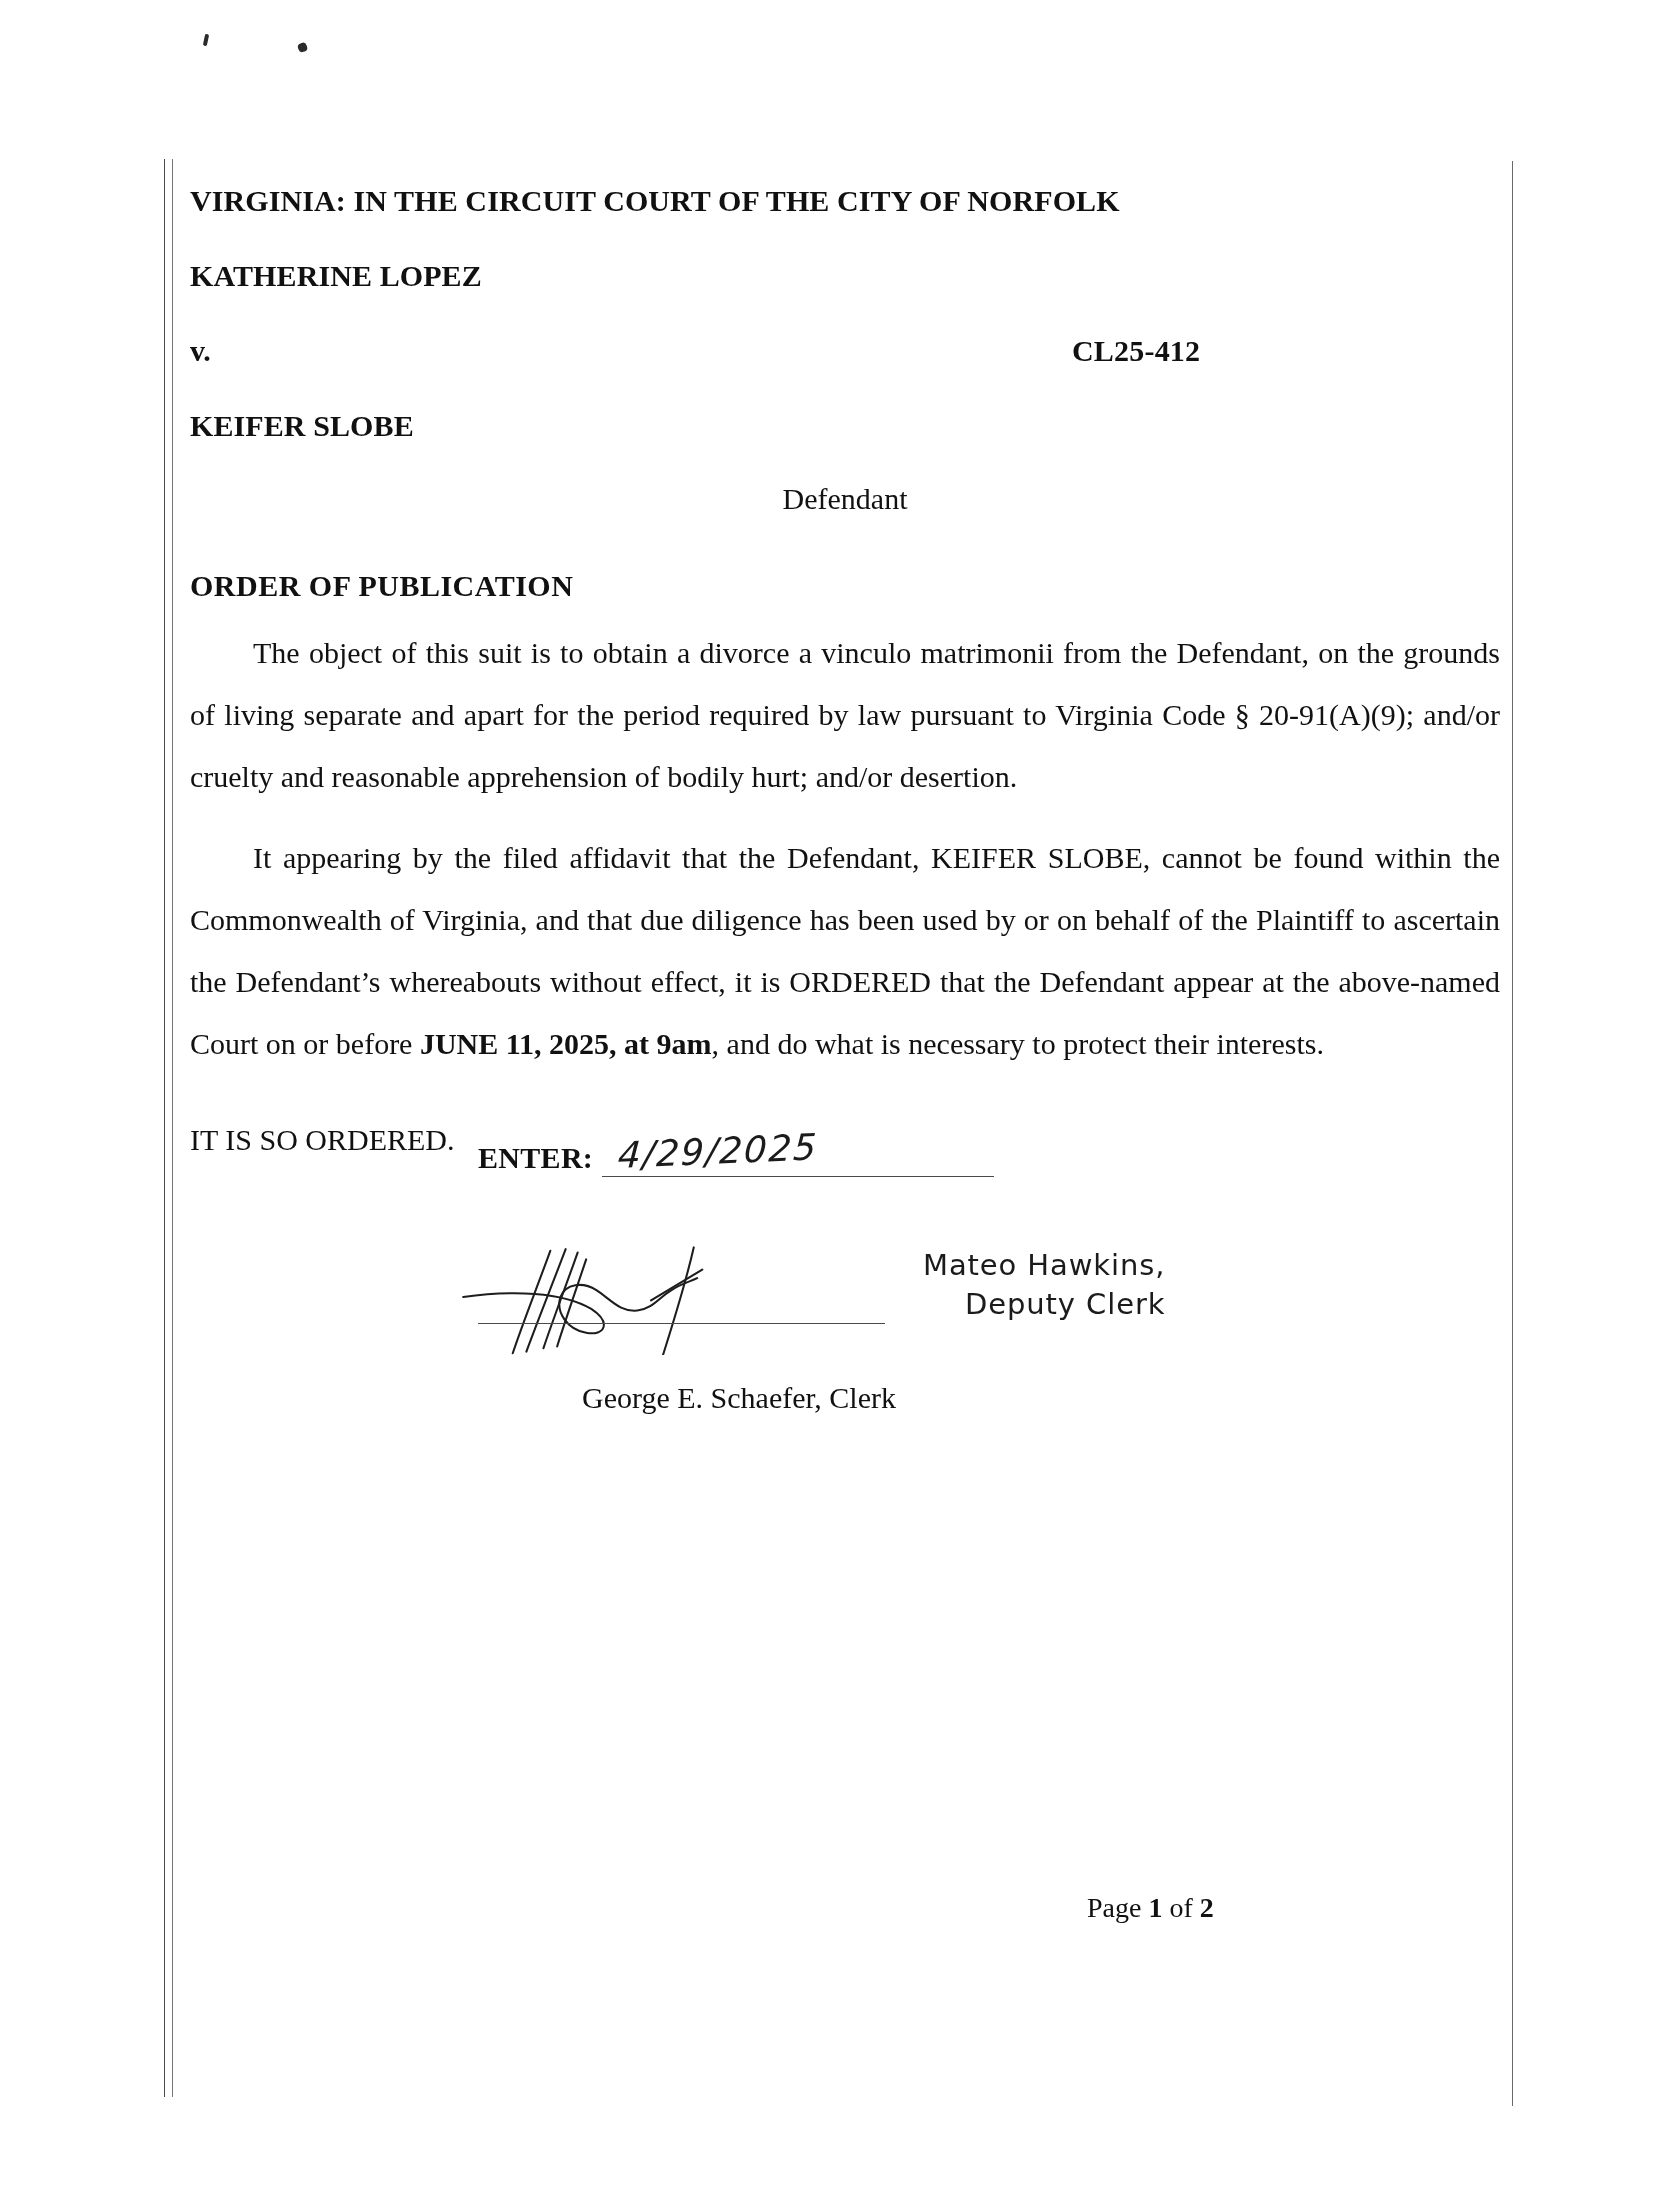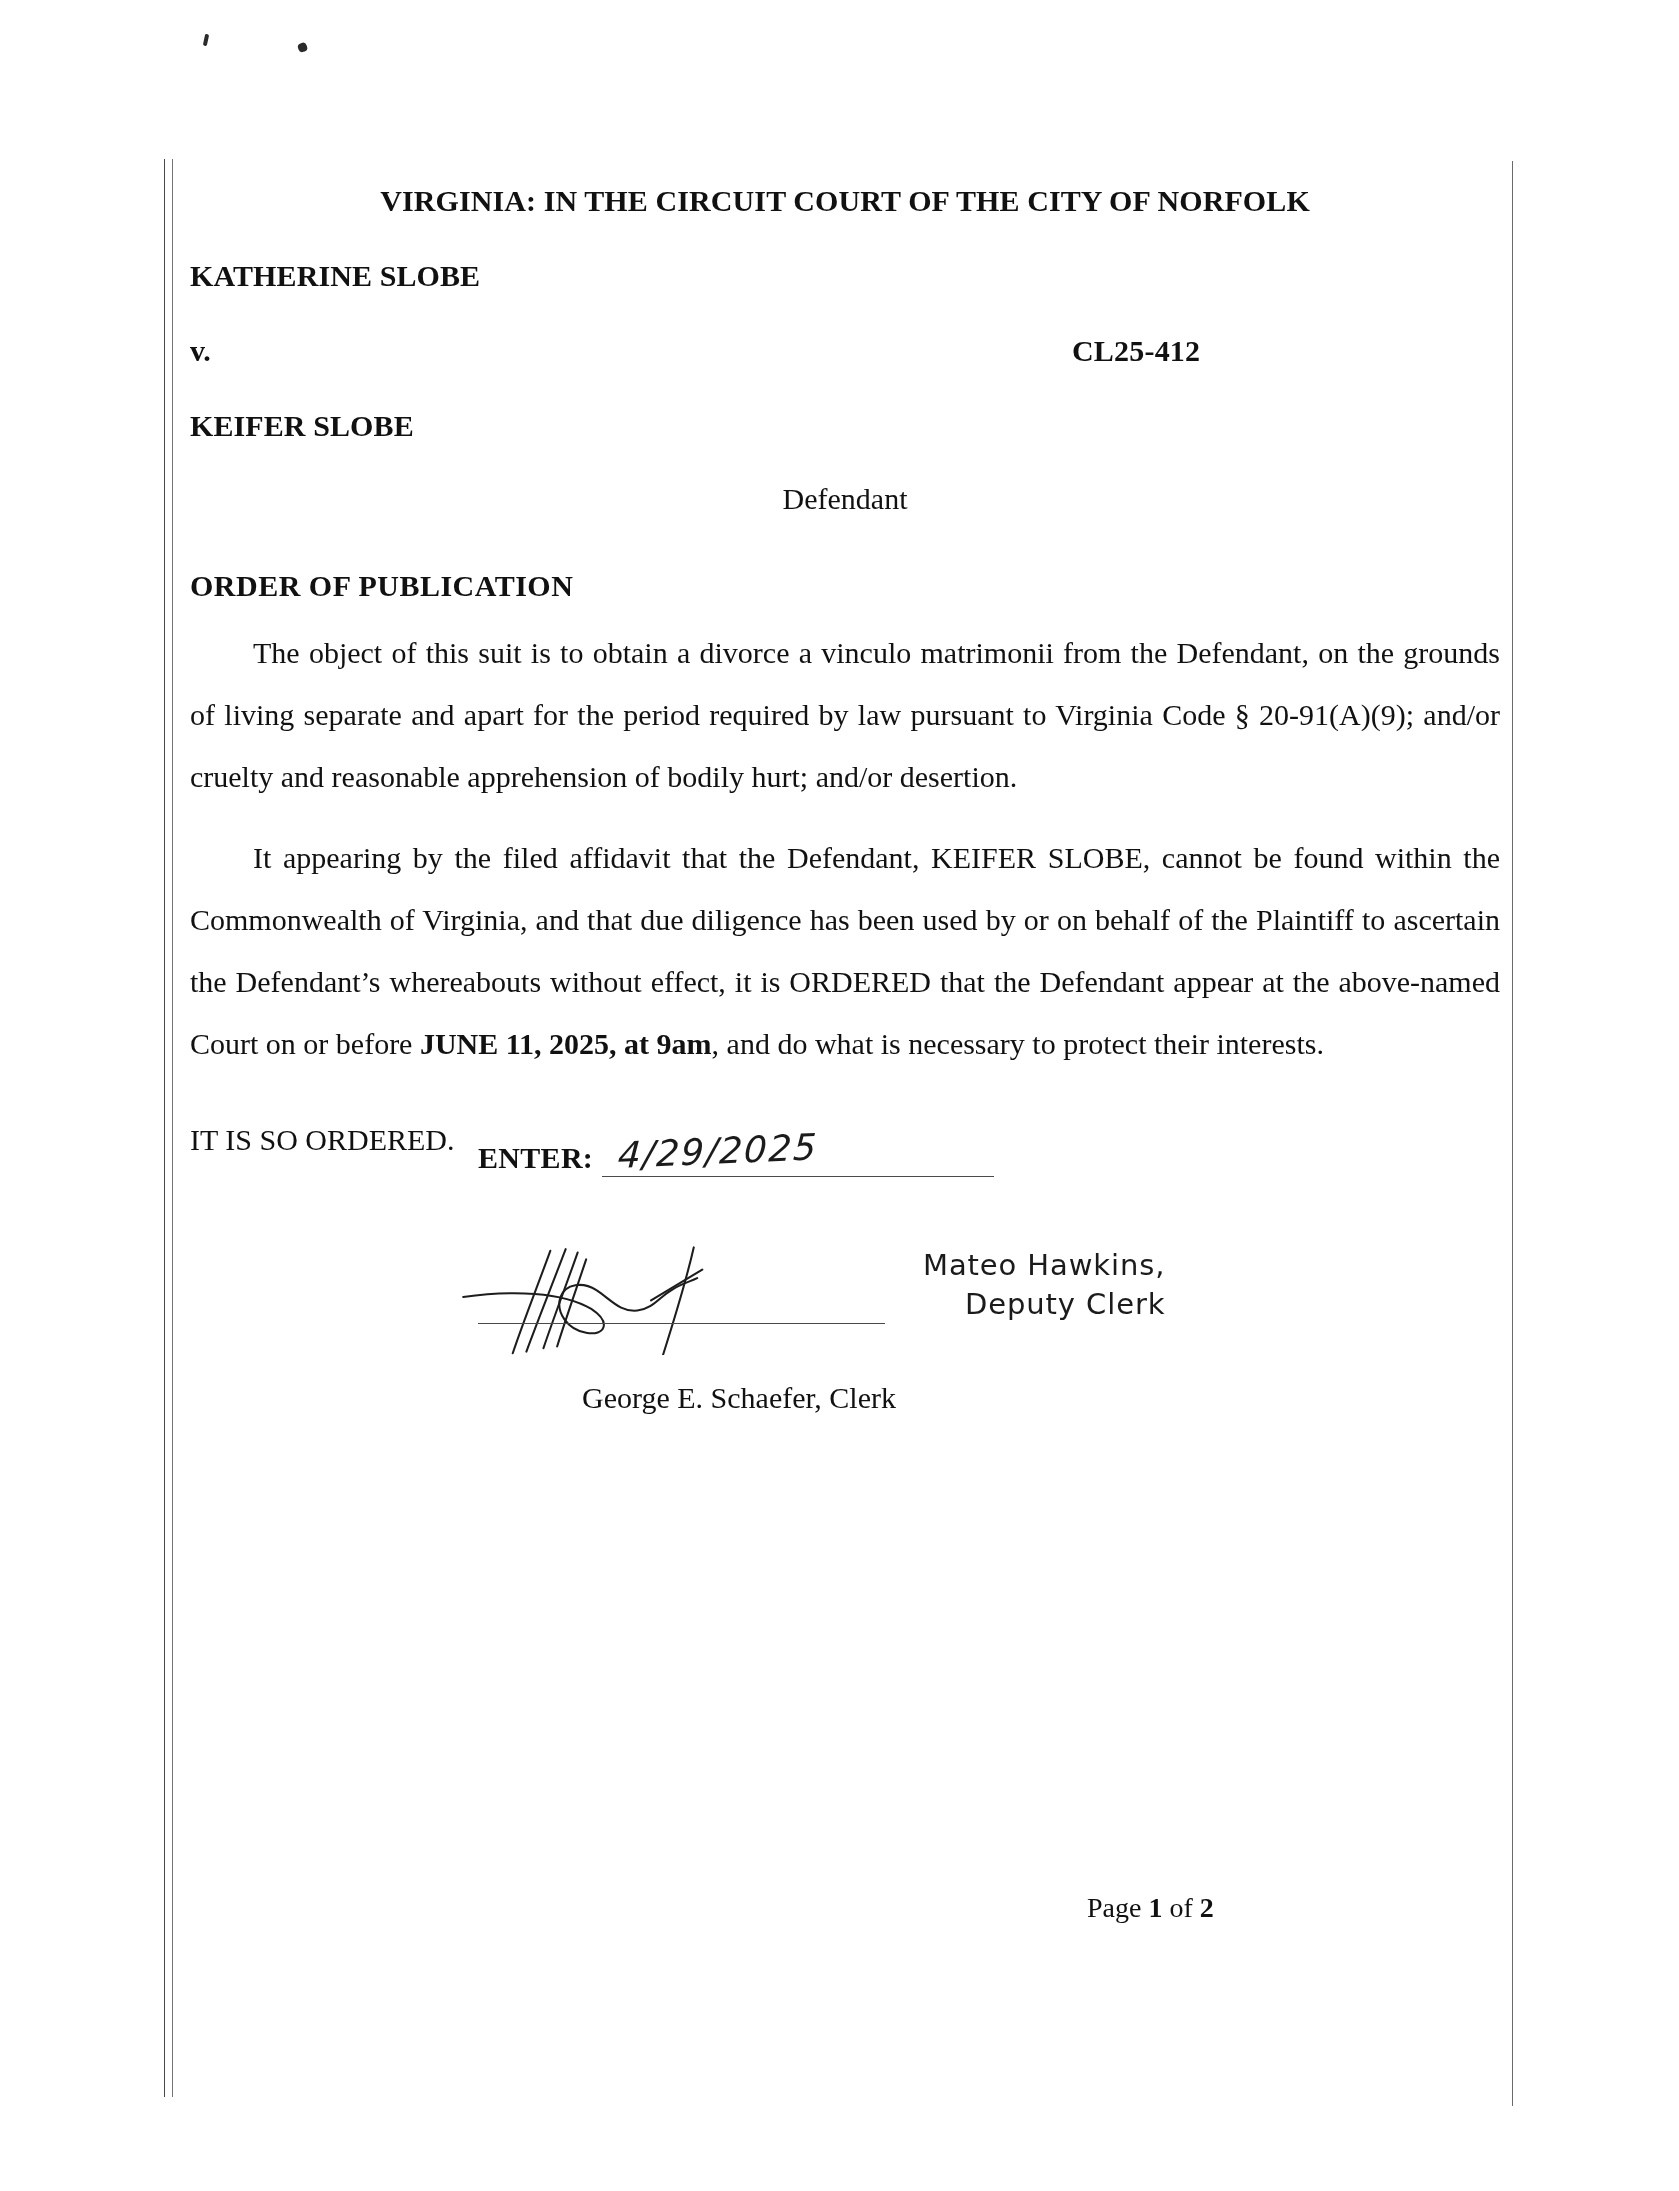--- a/index.html
+++ b/index.html
@@ -64,21 +64,21 @@
     font-size: 30px;
     line-height: 1.0;
   }
 
   .caption-line {
     font-weight: bold;
     font-size: 30px;
     letter-spacing: 0.1px;
     margin: 0;
   }
-  .h-court   { margin-top: 27px; text-align: center; }
+  .h-court   { margin-top: 27px; }
   .h-plaintiff-name { margin-top: 45px; }
 
   .party-role {
     font-weight: normal;
     font-size: 30px;
     margin: 0;
   }
   .r-plaintiff { margin-top: 50px; }
   .r-defendant { margin-top: 43px; text-align: center; }
 
@@ -225,21 +225,21 @@
   <div class="speck speck-a"></div>
   <div class="speck speck-b"></div>
 
   <div class="rule-left"></div>
   <div class="rule-right"></div>
 
   <div class="doc">
 
     <p class="caption-line h-court">VIRGINIA: IN THE CIRCUIT COURT OF THE CITY OF NORFOLK</p>
 
-    <p class="caption-line h-plaintiff-name">KATHERINE SLOBE</p>
+    <p class="caption-line h-plaintiff-name">KATHERINE LOPEZ</p>
 
 
     <div class="v-row">
       <span class="v-label">v.</span>
       <span class="case-number">CL25-412</span>
     </div>
 
     <p class="caption-line h-defendant-name">KEIFER SLOBE</p>
 
     <p class="party-role r-defendant">Defendant</p>

